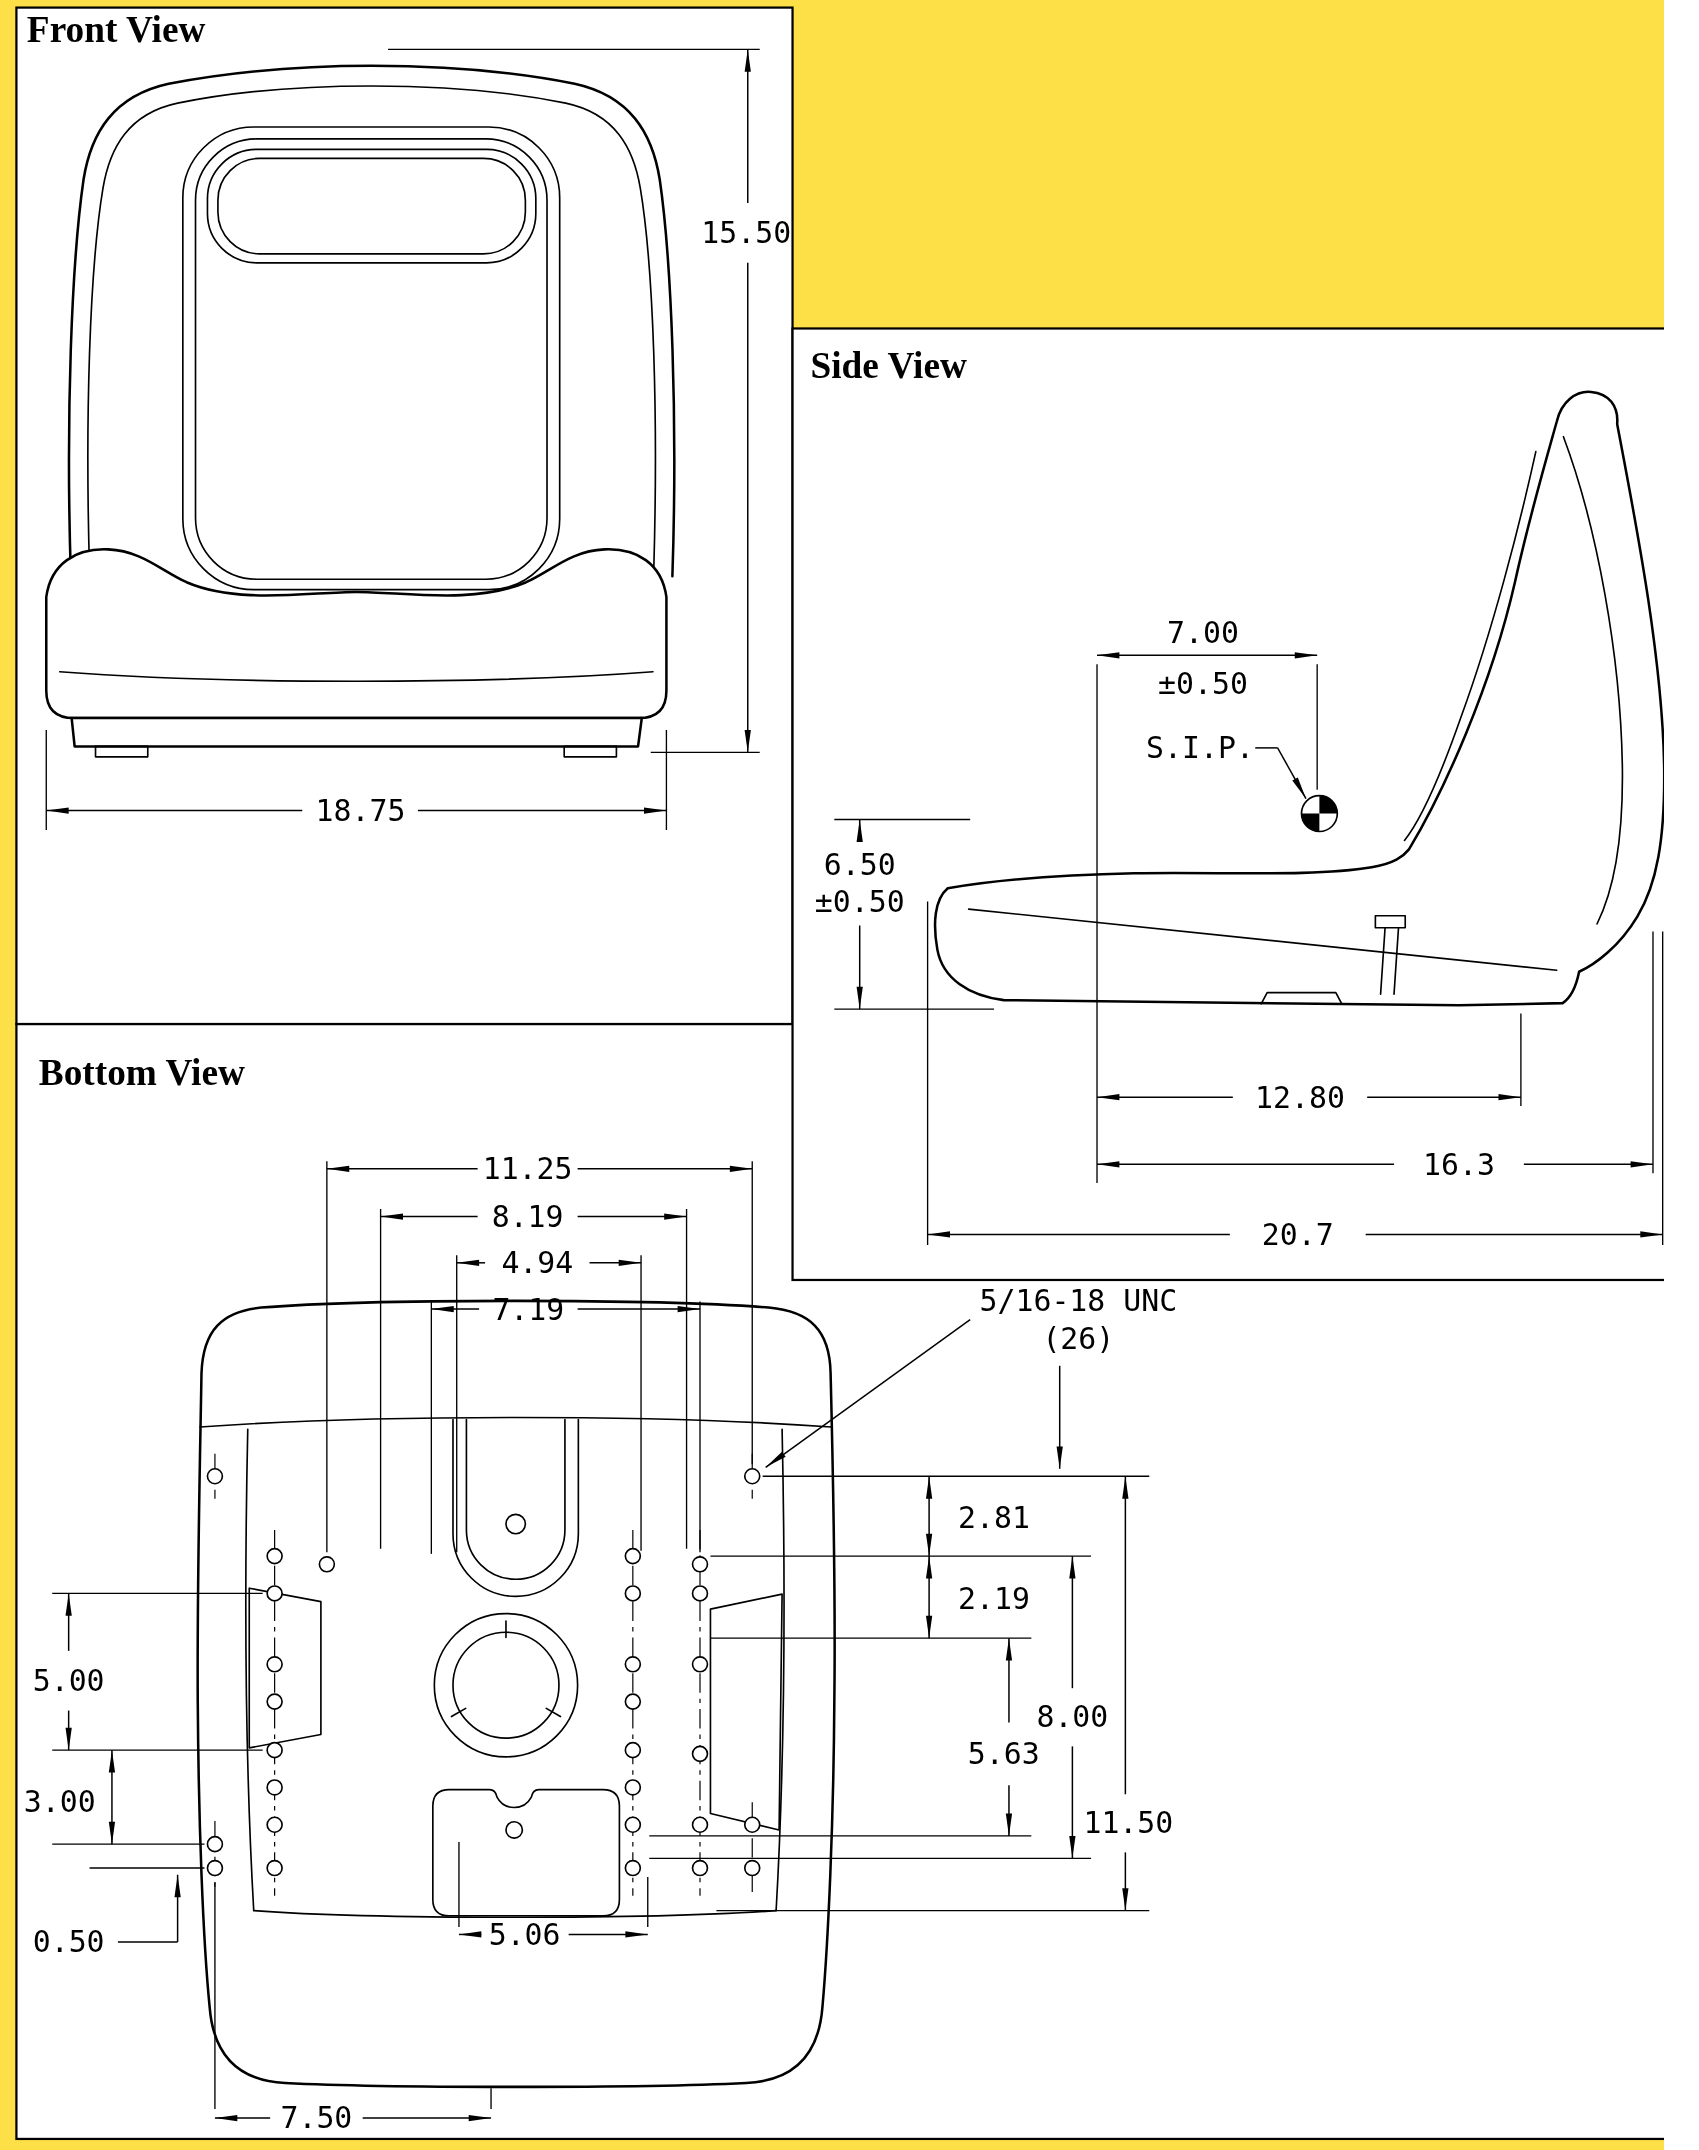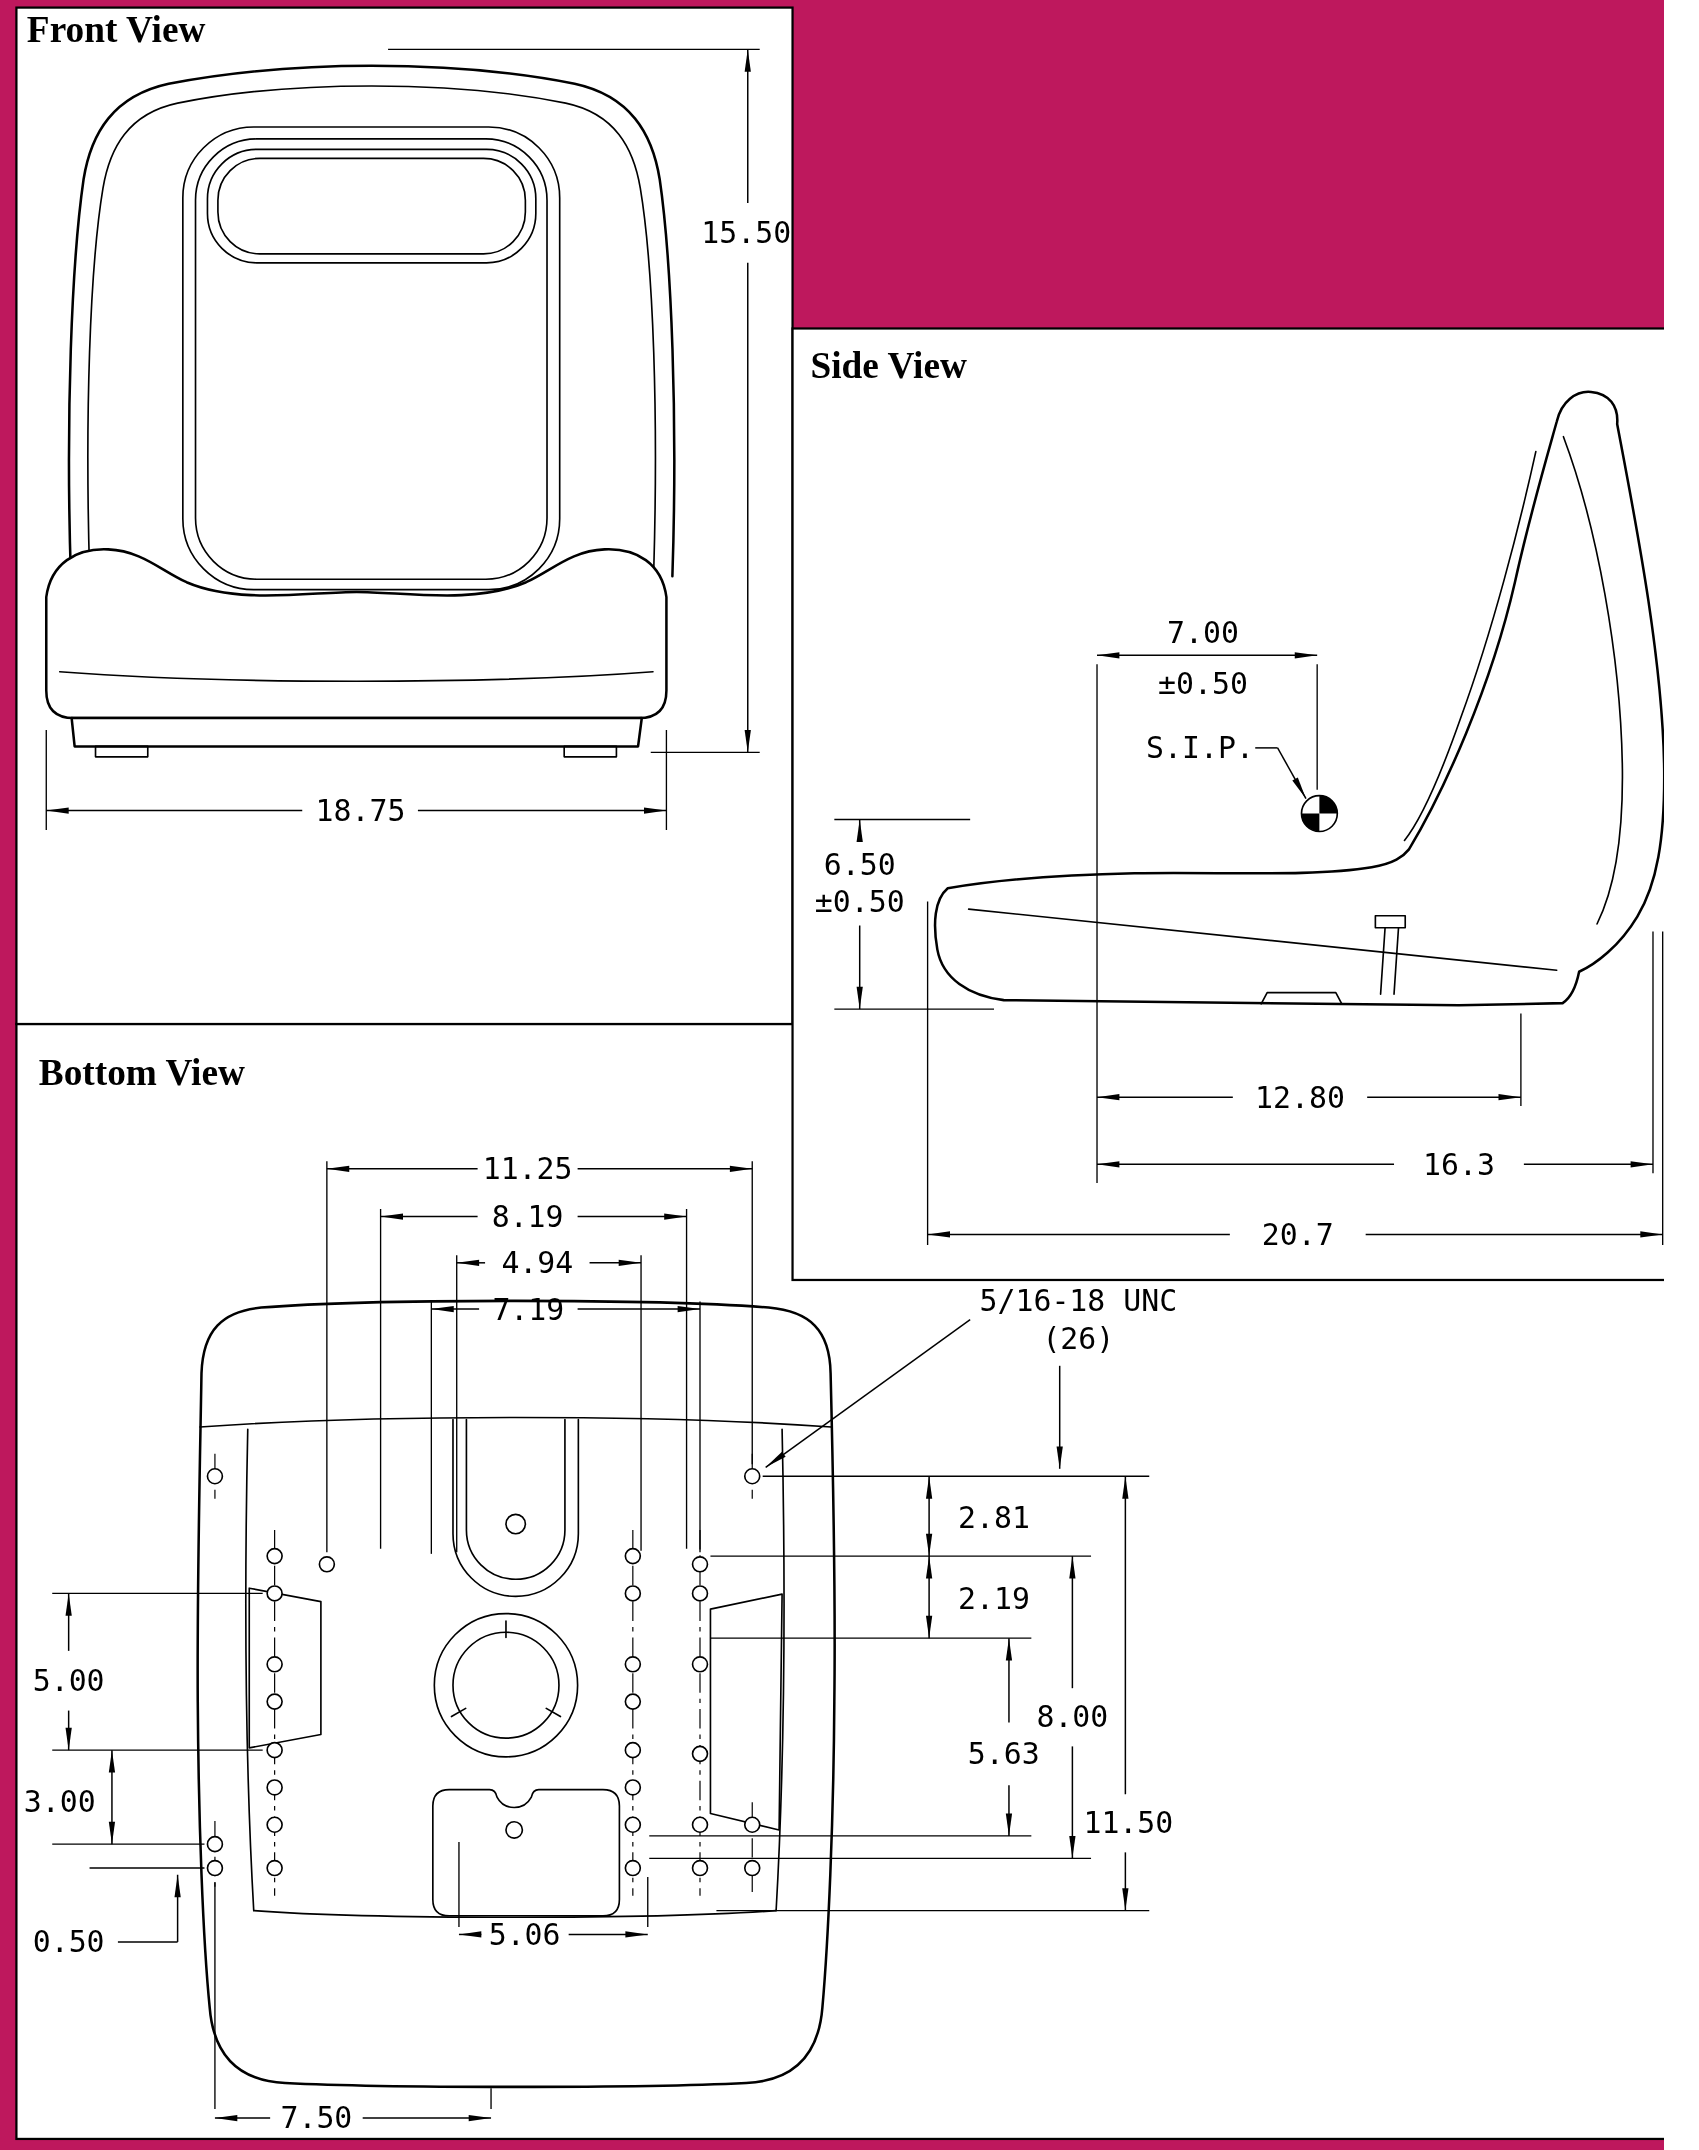--- a/index.html
+++ b/index.html
@@ -1,16 +1,16 @@
 <!DOCTYPE html>
 <html style="font-size:12px"><head>
 <meta charset="utf-8">
 <style>
   html,body{margin:0;padding:0;background:#ffffff;}
-  #stage{position:relative;width:1664px;height:2151px;background:#be185d;overflow:hidden;}
+  #stage{position:relative;width:1664px;height:2151px;background:#fde047;overflow:hidden;}
   svg{position:absolute;left:0;top:0;}
   .box{fill:#ffffff;stroke:#000;stroke-width:3;}
   .objf{fill:#ffffff;stroke:#000;stroke-width:3.4;stroke-linecap:round;stroke-linejoin:round;}
   .obj2{fill:none;stroke:#000;stroke-width:2.2;stroke-linecap:round;stroke-linejoin:round;}
   .dim{fill:none;stroke:#000;stroke-width:2;}
   .ext{fill:none;stroke:#000;stroke-width:1.8;}
   .cl{fill:none;stroke:#000;stroke-width:1.6;stroke-dasharray:26 8 6 8;}
   .hole{fill:#ffffff;stroke:#000;stroke-width:2.2;}
   .dimtxt{font-family:"DejaVu Sans Mono",monospace;font-size:40px;fill:#000;text-anchor:middle;}
   .title{font-family:"Liberation Serif",serif;font-size:50px;font-weight:bold;fill:#000;text-anchor:start;}

